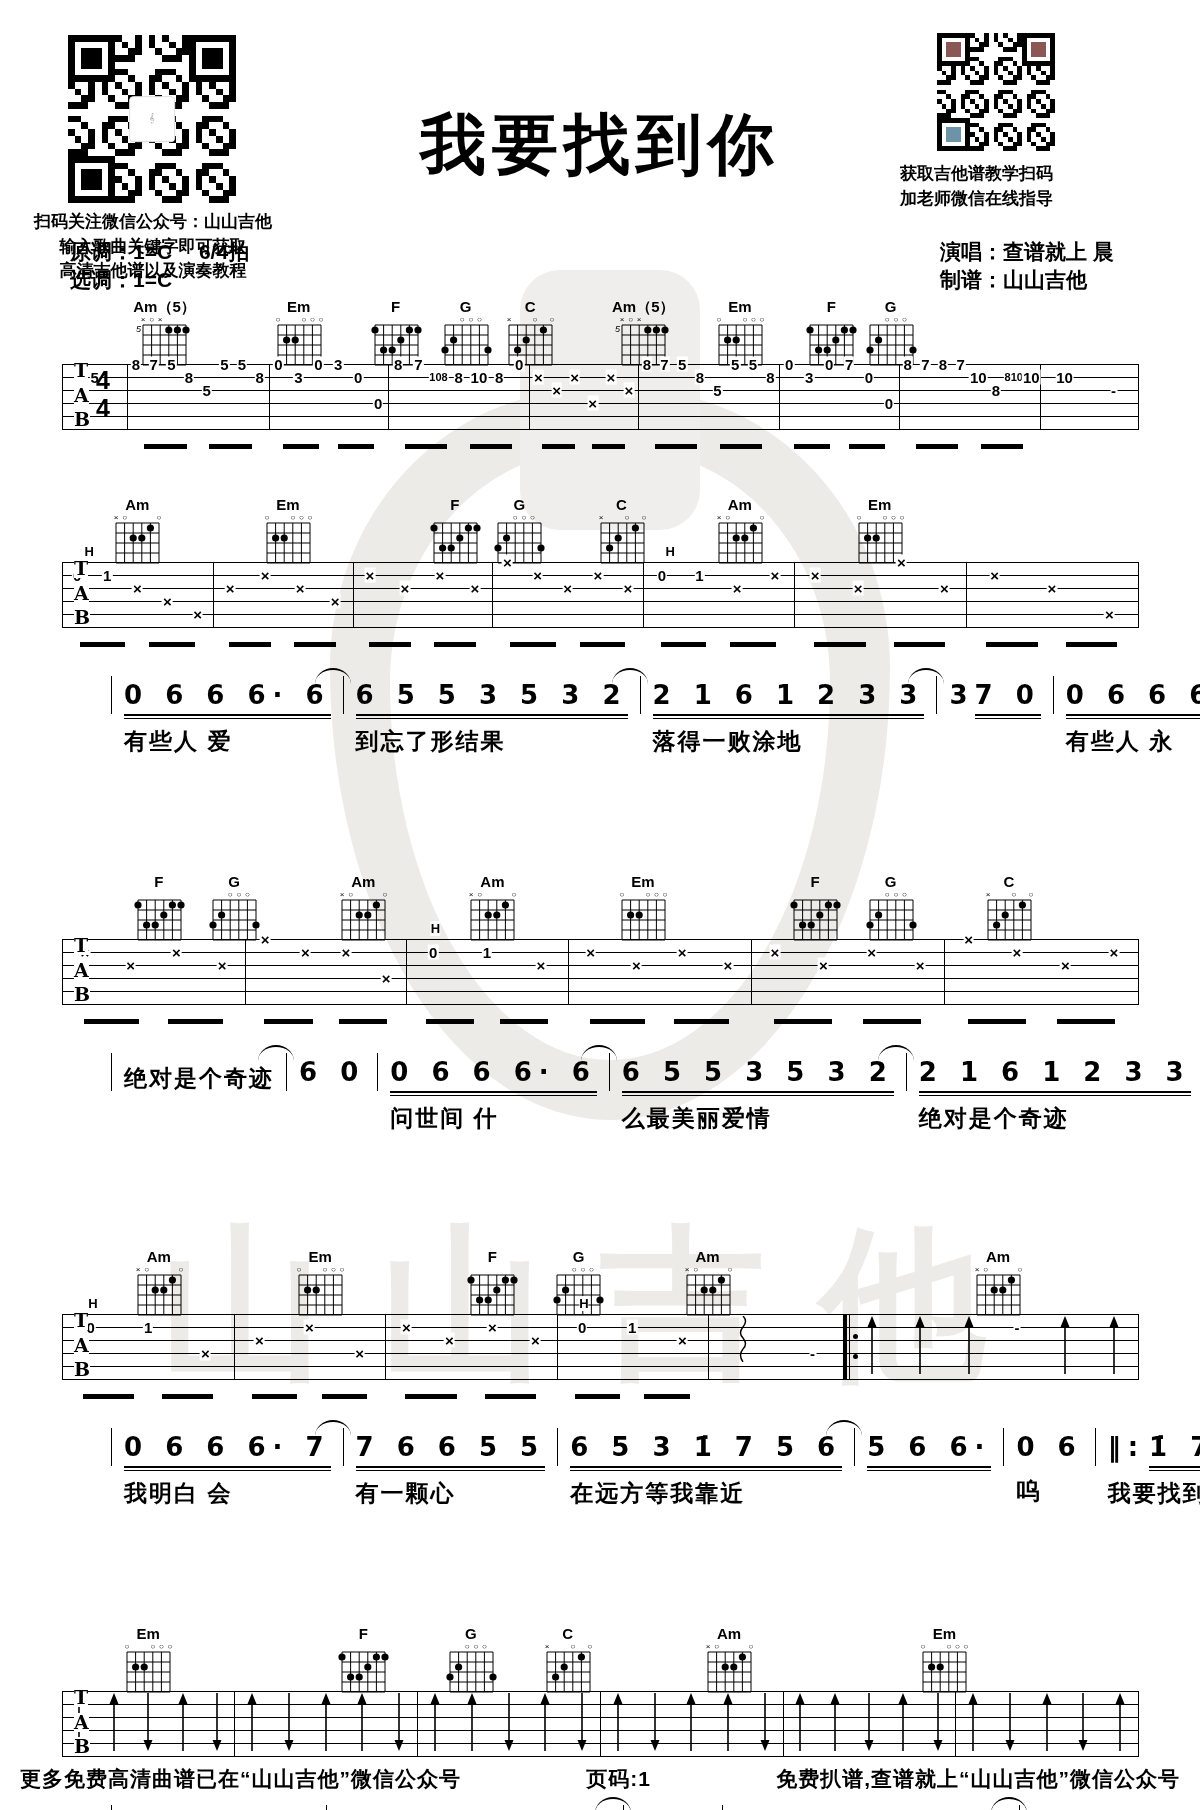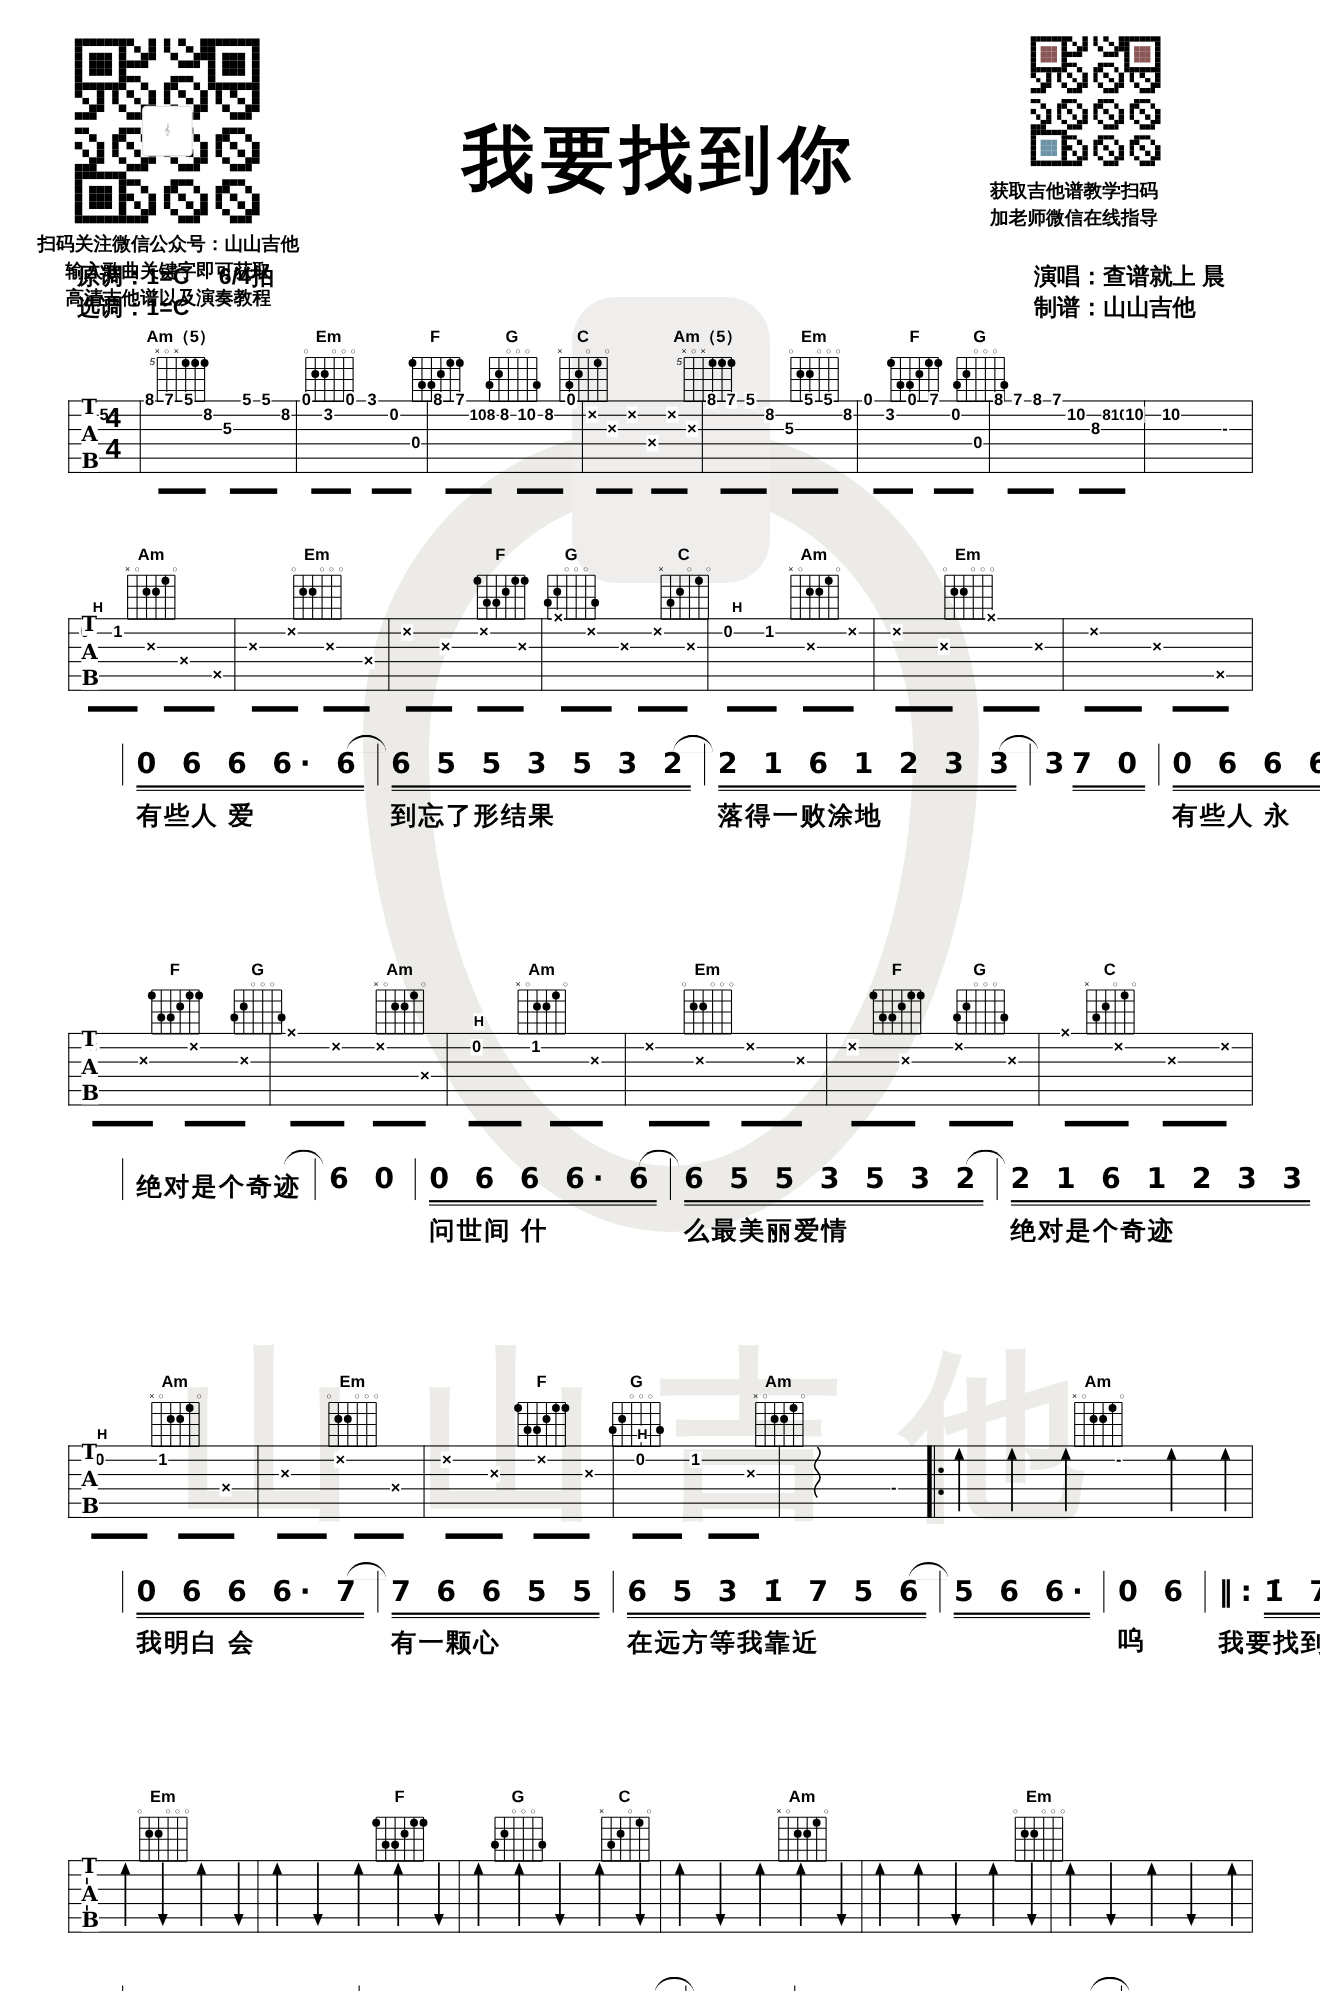--- a/index.html
+++ b/index.html
@@ -37,21 +37,21 @@
   .chord .cname{font-size:15px;font-weight:bold;line-height:14px;white-space:nowrap;}
   .staff{position:absolute;left:0;right:0;top:64px;height:66px;}
   .sline{position:absolute;left:0;right:0;height:1px;background:#000;}
   .tabletter{position:absolute;left:12px;font-family:"DejaVu Serif",serif;font-size:19px;font-weight:bold;z-index:2;background:#fff;line-height:1;}
   .tsig{position:absolute;left:34px;font-size:25px;font-weight:bold;z-index:2;line-height:1;}
   .barline{position:absolute;top:0;width:1px;height:66px;background:#000;}
   .rs-thick{position:absolute;top:0;width:4px;height:66px;background:#000;}
   .rs-dot{position:absolute;width:5px;height:5px;border-radius:50%;background:#000;}
   .ev{position:absolute;transform:translate(-50%,-50%);background:#fff;padding:0 1px;
       font-size:15px;font-weight:bold;line-height:1;z-index:1;white-space:nowrap;}
-  .ev.small{font-size:14px;text-align:center;}
+  .ev.small{font-size:11px;text-align:center;}
   .ann{position:absolute;transform:translateX(-50%);top:-18px;font-size:13px;font-weight:bold;background:#fff;z-index:1;}
   .beam{position:absolute;height:4.5px;background:#000;top:144px;}
   .arrow{position:absolute;transform:translateX(-50%);top:2px;z-index:1;}
   
   .vline{position:relative;z-index:1;margin-left:105px;width:1040px;display:flex;align-items:flex-start;}
   .jp-sep{width:1px;background:#000;height:38px;margin:0 6px;flex:none;}
   .jp-bar{position:relative;padding:0 6px;}
   .nums{font-size:26px;font-weight:bold;letter-spacing:7px;white-space:nowrap;line-height:38px;
         font-family:"DejaVu Sans",sans-serif;}
   .seg{position:relative;display:inline-block;}
@@ -2587,13 +2587,18 @@
           <div class="nums"><span class="seg u">1̇ 7 6 5 6  6 5</span></div>
           <div class="tiearc"></div>
         </div>
         <div class="jp-sep"></div>
         <div class="jp-bar">
           <div class="nums"><span class="seg u">3 2 3 7 7</span></div>
         </div>
       </div>
     </div>
 
+  <div class="footer">
+    <span>更多免费高清曲谱已在“山山吉他”微信公众号</span>
+    <span>页码:1</span>
+    <span>免费扒谱,查谱就上“山山吉他”微信公众号</span>
+  </div>
 </div>
 
 </body></html>

